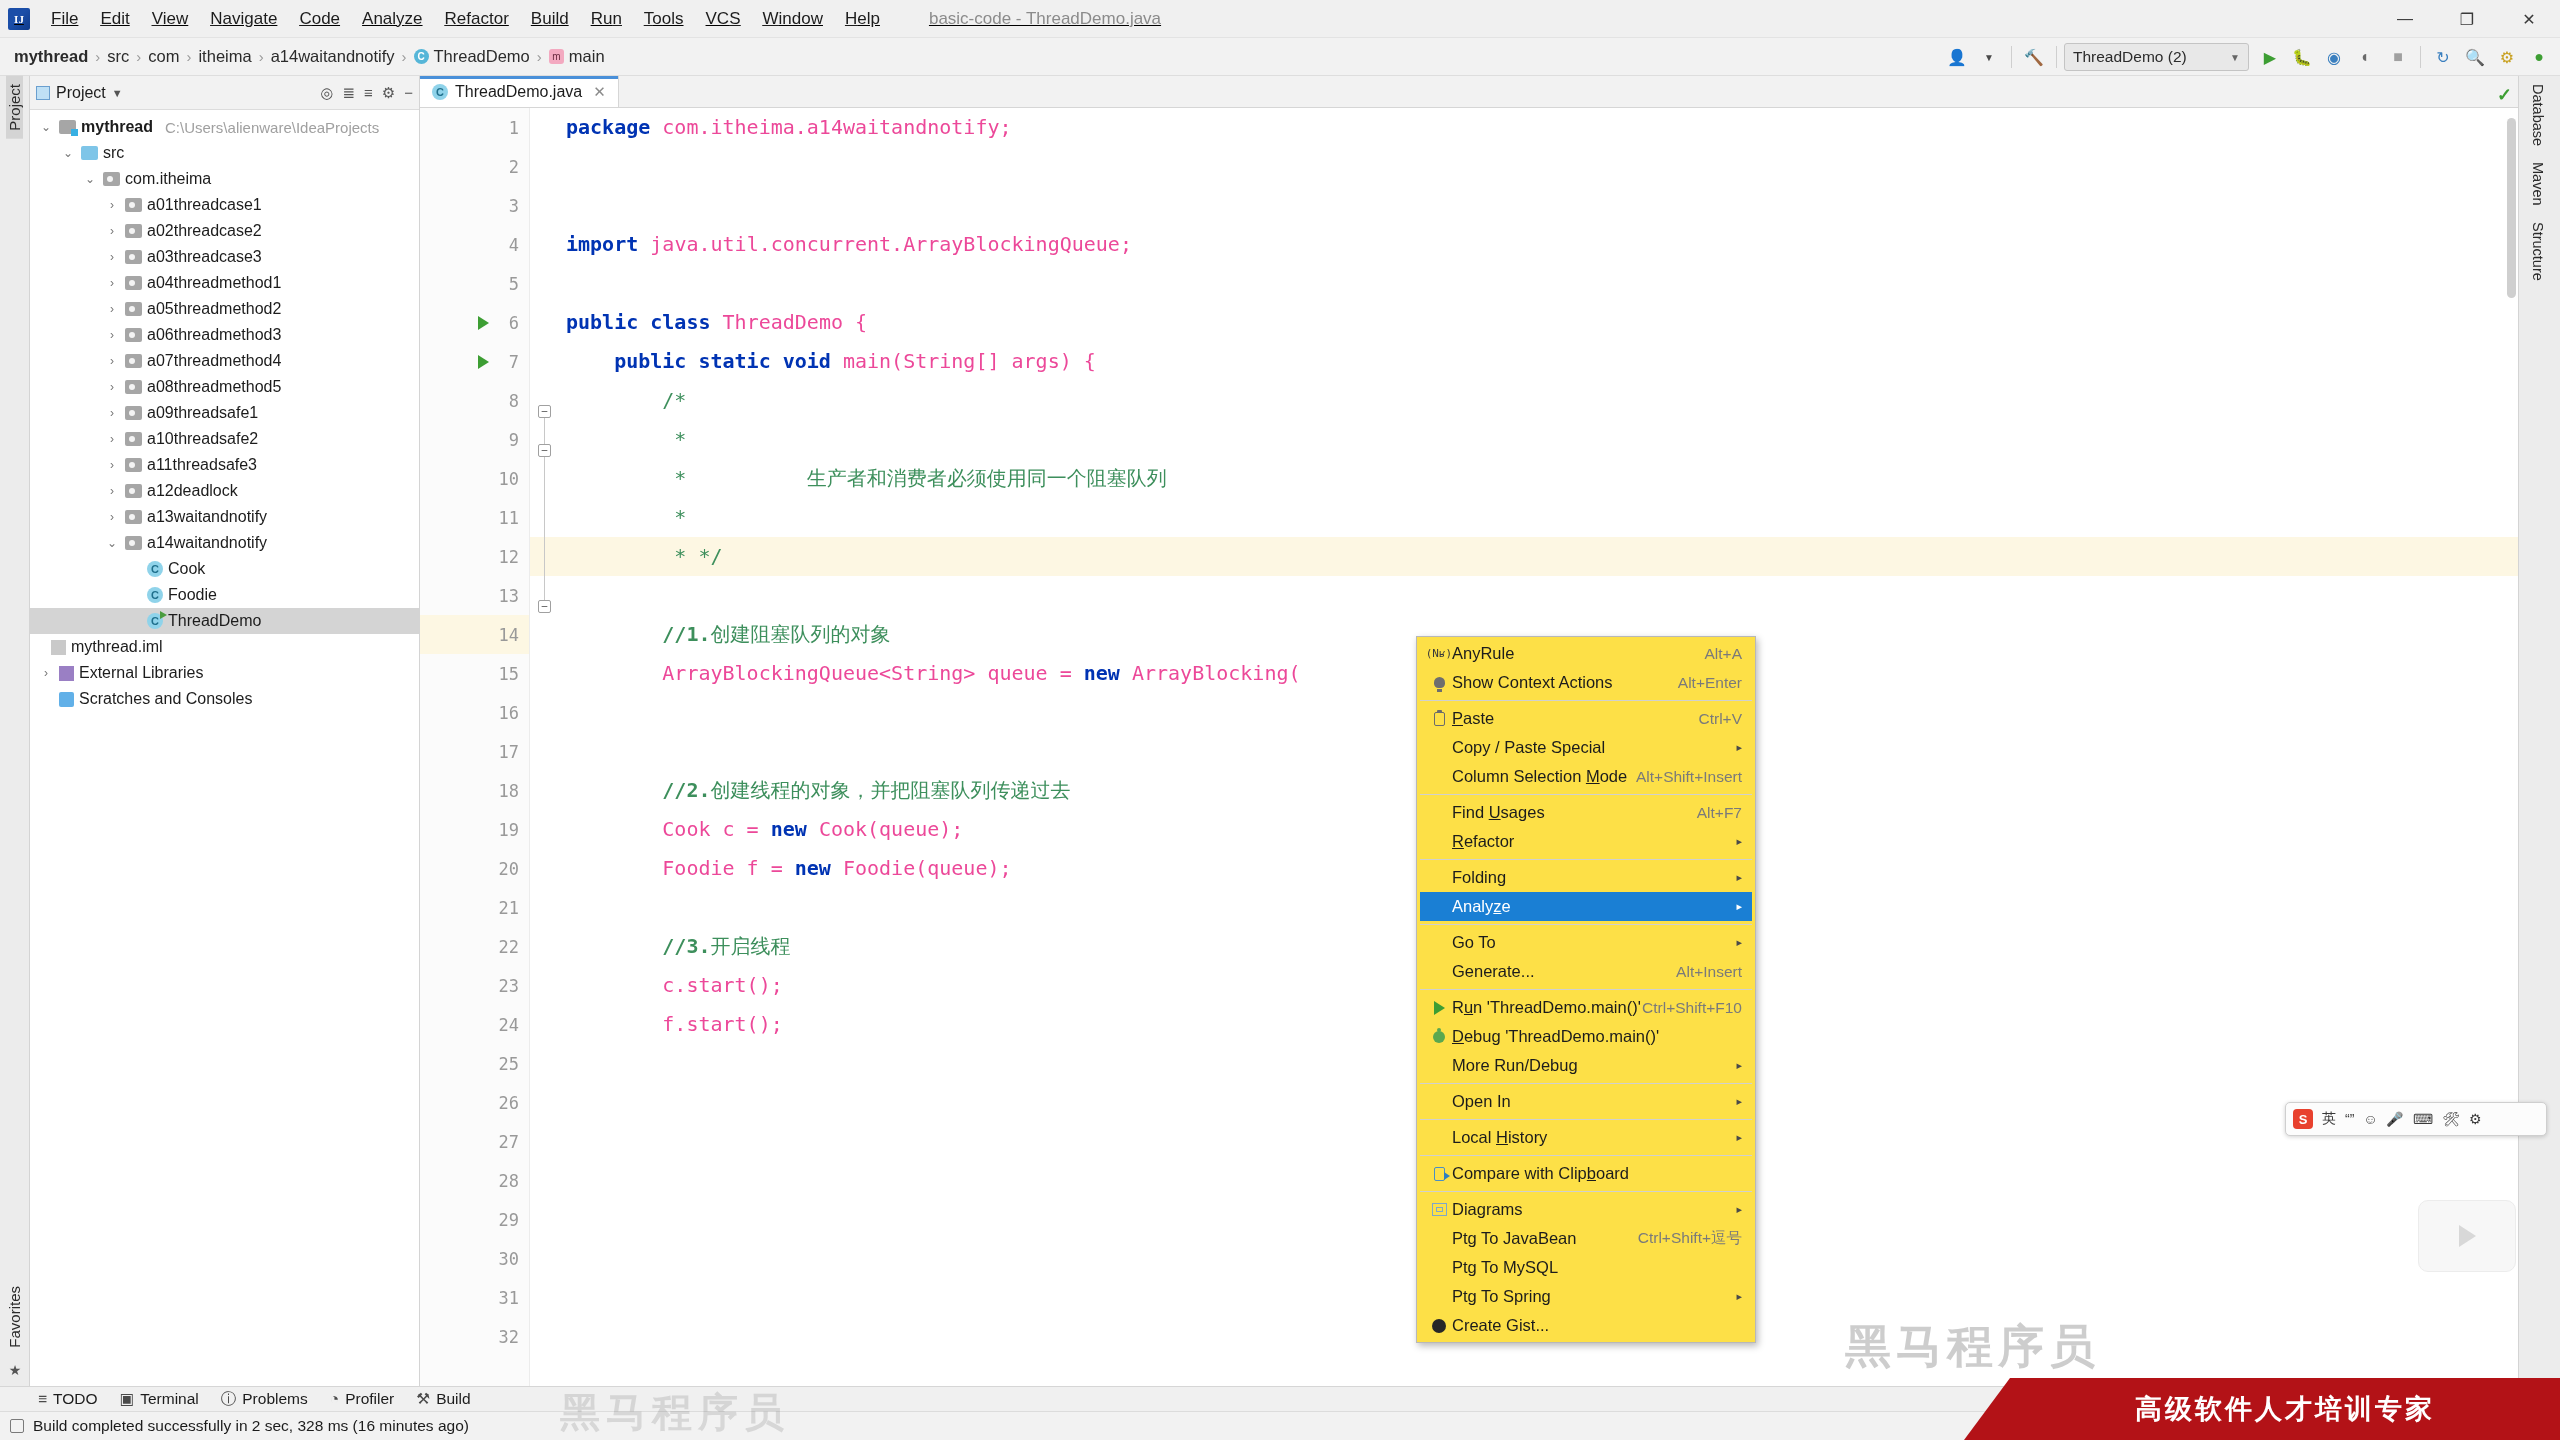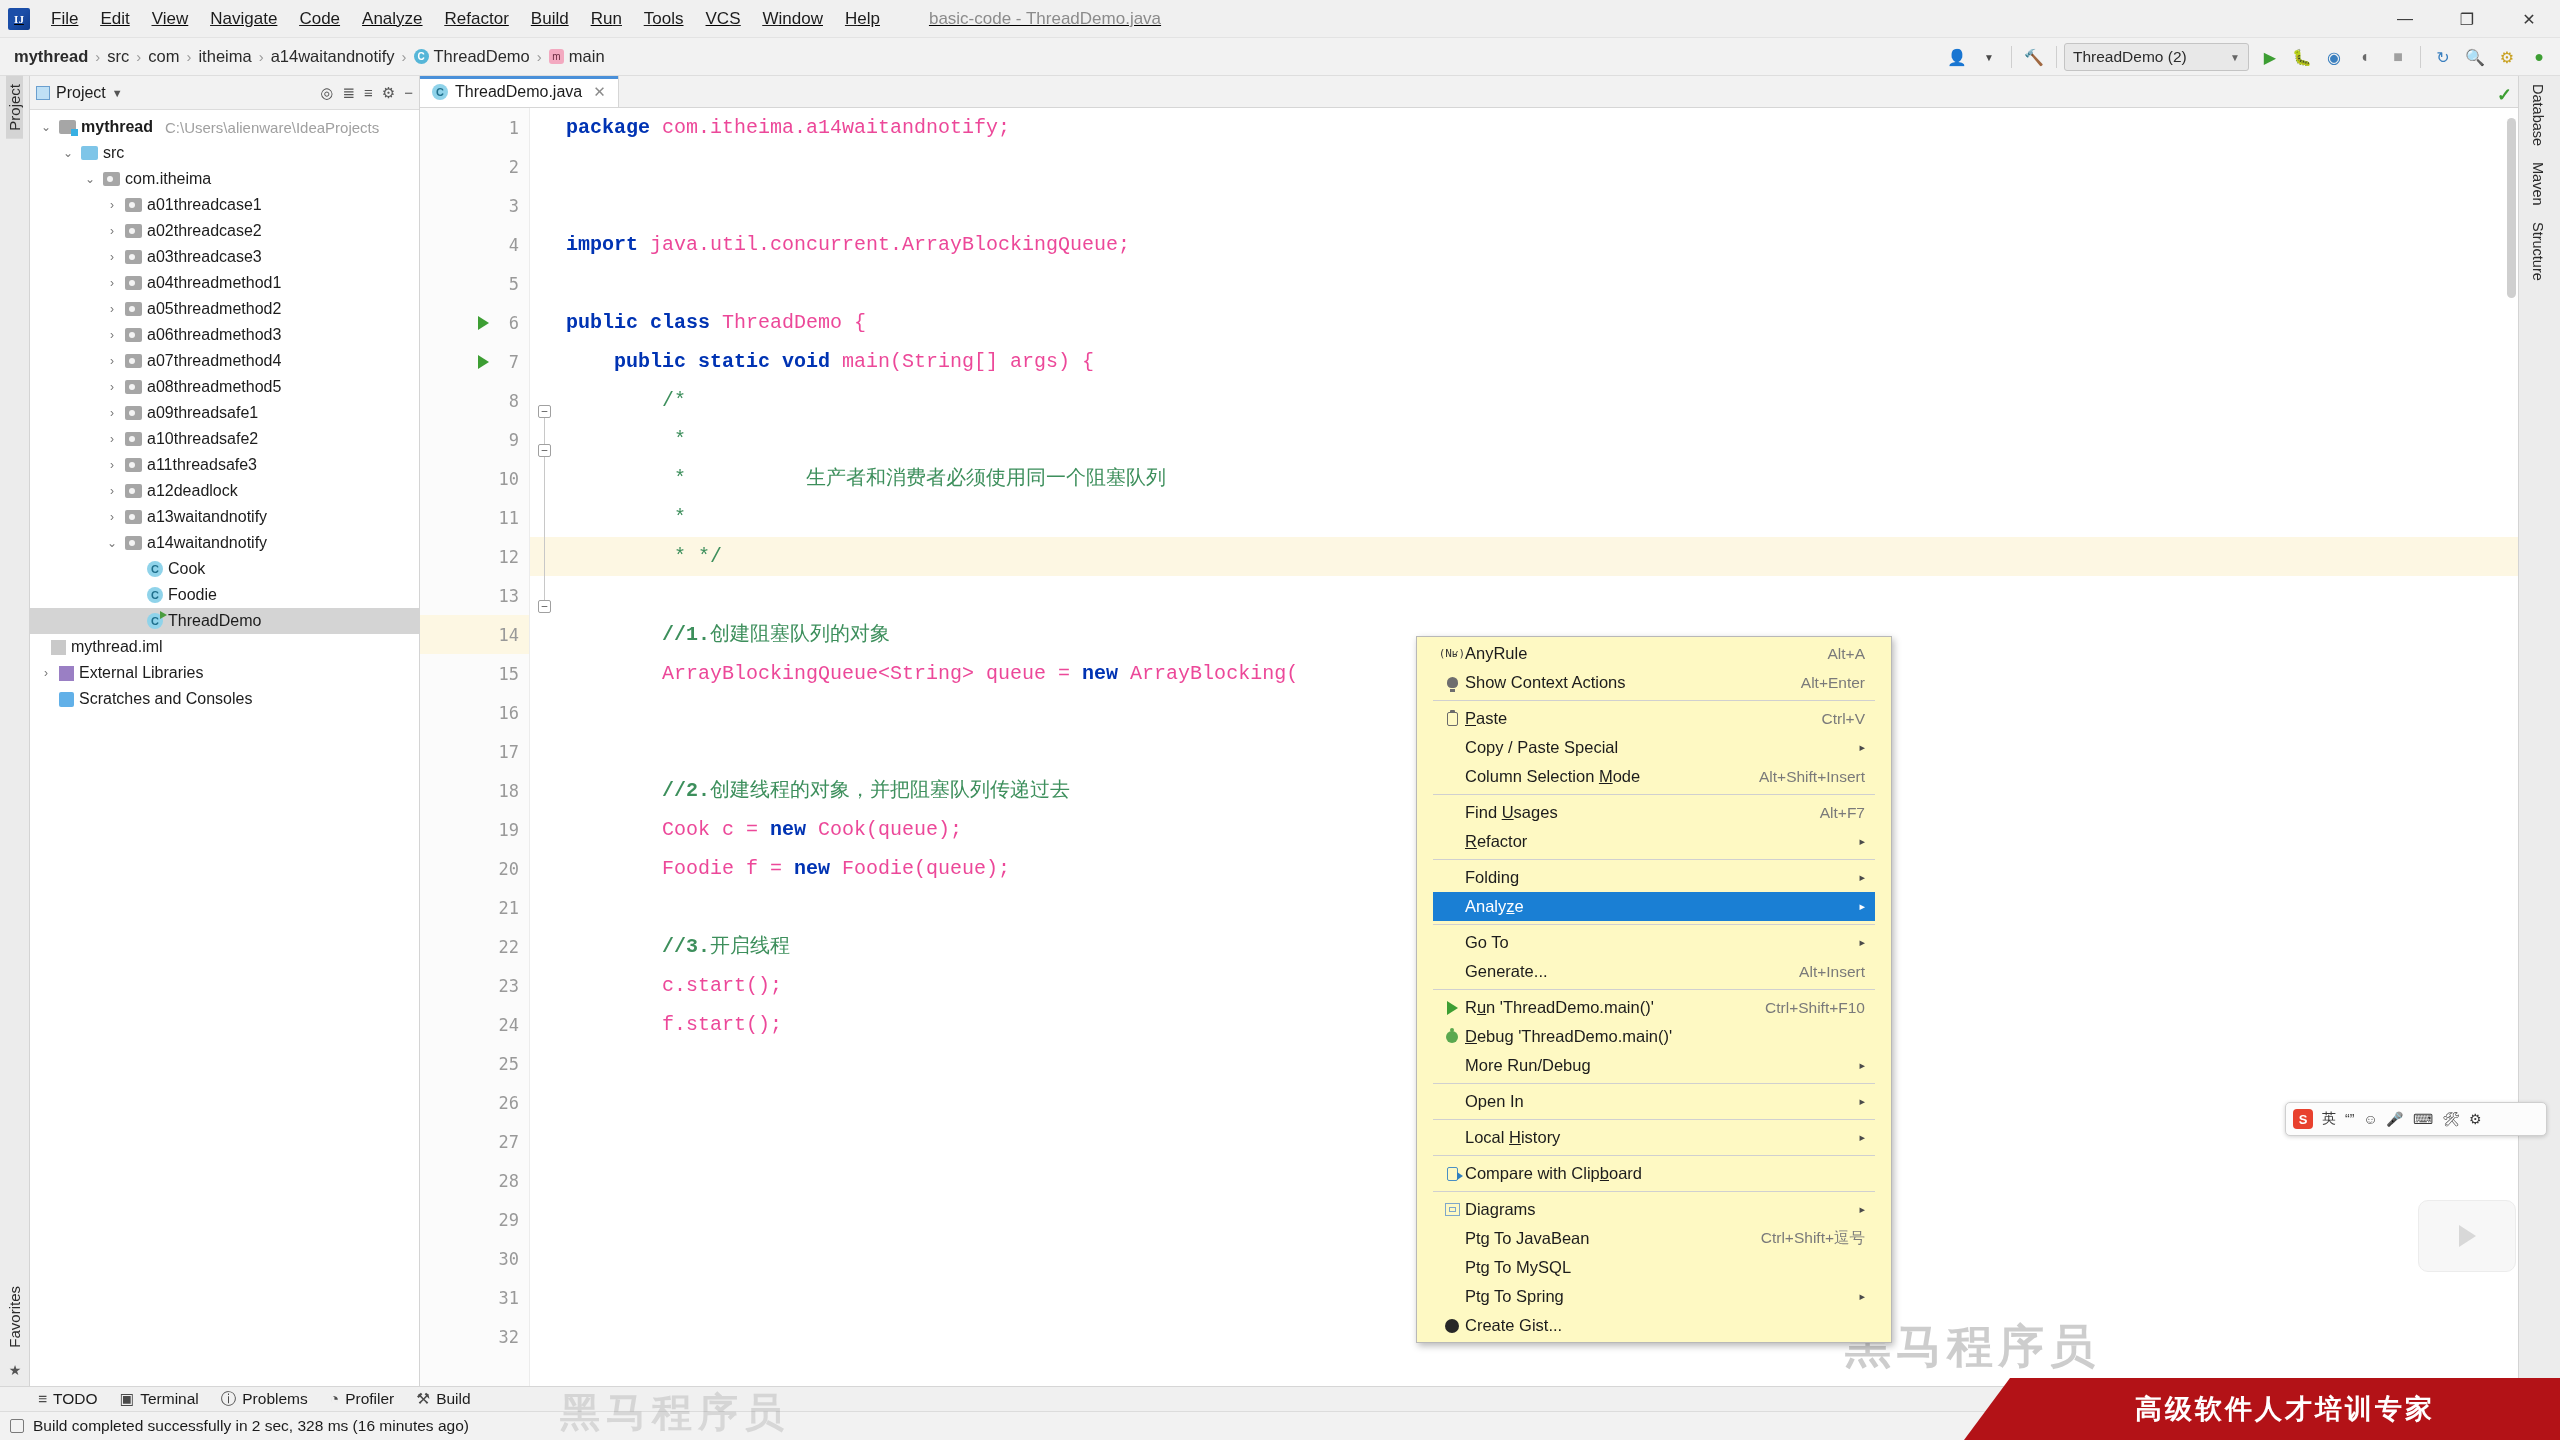--- a/index.html
+++ b/index.html
@@ -163,21 +163,21 @@
   .gline.cur { background: #fdf7e3; }
   .grun {
     position: absolute; left: 58px; top: 50%; transform: translateY(-50%);
     border-left: 11px solid #3d9e33; border-top: 7px solid transparent; border-bottom: 7px solid transparent;
   }
   .code {
     position: relative; flex: 1; overflow: hidden;
   }
   .cline {
     height: 39px; display: flex; align-items: center; font-size: 20px;
-    white-space: pre; padding-left: 6px; line-height: 39px; font-family: Liberation Mono, monospace;
+    white-space: pre; padding-left: 6px; line-height: 39px;
   }
   .cline.cur { background: #fdf7e3; }
   .kw { color: #0033b3; font-weight: bold; }
   .pl { color: #ec4899; }
   .cmg { color: #3d8f5c; }
   .cmgb { color: #3d8f5c; font-weight: bold;}
   .foldmark {
     position: absolute; left: 0; width: 30px; top: 0; bottom: 0;
   }
   .fm {
@@ -198,24 +198,24 @@
   .rtab {
     writing-mode: vertical-rl; font-size: 14.5px; color: #2b2b2b;
     padding: 8px 0; margin-left: 11px; white-space: nowrap;
   }
   .marker-ok {
     position: absolute; right: 48px; top: 84px; color: #3d9e33; font-size: 18px; font-weight: bold;
   }
 
   
   .ctxmenu {
-    position: absolute; left: 1416px; top: 636px; width: 476px;
-    background: #fef9c3; border: 1px solid #b8b8b8;
+    position: absolute; left: 1416px; top: 636px; width: 340px;
+    background: #fde047; border: 1px solid #b8b8b8;
     box-shadow: 2px 3px 7px rgba(0,0,0,0.28); z-index: 60;
-    padding: 2px 16px;
+    padding: 2px 3px;
   }
   .mrow {
     height: 29px; display: flex; align-items: center; font-size: 16.5px; color: #1c1c1c;
     padding-left: 6px; padding-right: 10px; position: relative;
   }
   .mrow.hl { background: #1a7fd4; color: #fff; }
   .mrow .ic { width: 26px; flex: 0 0 26px; display: flex; align-items: center; justify-content: center; font-size: 14px;}
   .mrow .lbl { flex: 1; white-space: nowrap; }
   .mrow .acc { color: #7a7a7a; font-size: 15.5px; white-space: nowrap; }
   .mrow .arr { margin-left: 10px; color: #4a4a4a; font-size: 11px; }

